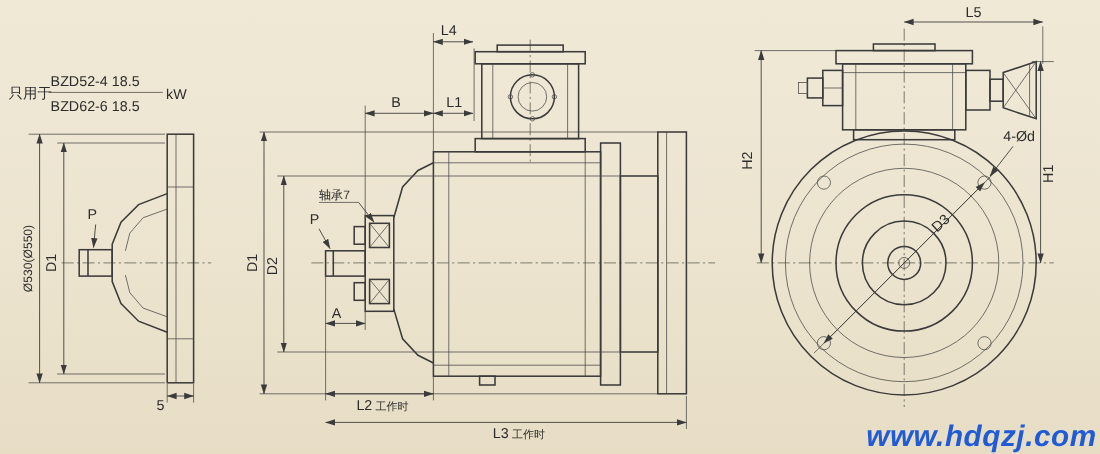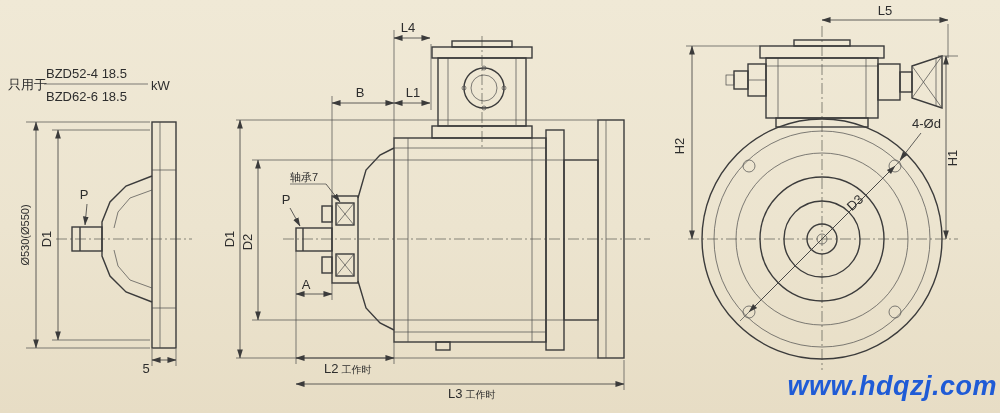--- a/index.html
+++ b/index.html
@@ -10,21 +10,21 @@
   }
   svg{position:absolute;left:0;top:0;}
   .ol{fill:none;stroke:#3b3b3b;stroke-width:1.4;}
   .tl{fill:none;stroke:#4a4a4a;stroke-width:0.7;}
   .cl{fill:none;stroke:#5a5a50;stroke-width:0.7;stroke-dasharray:11 3 2 3;}
   .dim{fill:none;stroke:#3b3b3b;stroke-width:0.8;}
   text{fill:#2d2d2d;font-size:13px;font-family:"Liberation Sans",sans-serif;}
   .small{font-size:10px;}
   .med{font-size:11px;}
   .watermark{
-    position:absolute;right:3px;bottom:11px;
+    position:absolute;right:3px;bottom:1px;
     font-size:27px;font-weight:bold;font-style:italic;
     color:#1f5bd6;letter-spacing:0.5px;
   }
 </style>
 </head>
 <body>
 
 <div class="canvas">
 <svg width="1000" height="413" viewBox="0 0 1000 413">
   <defs>

